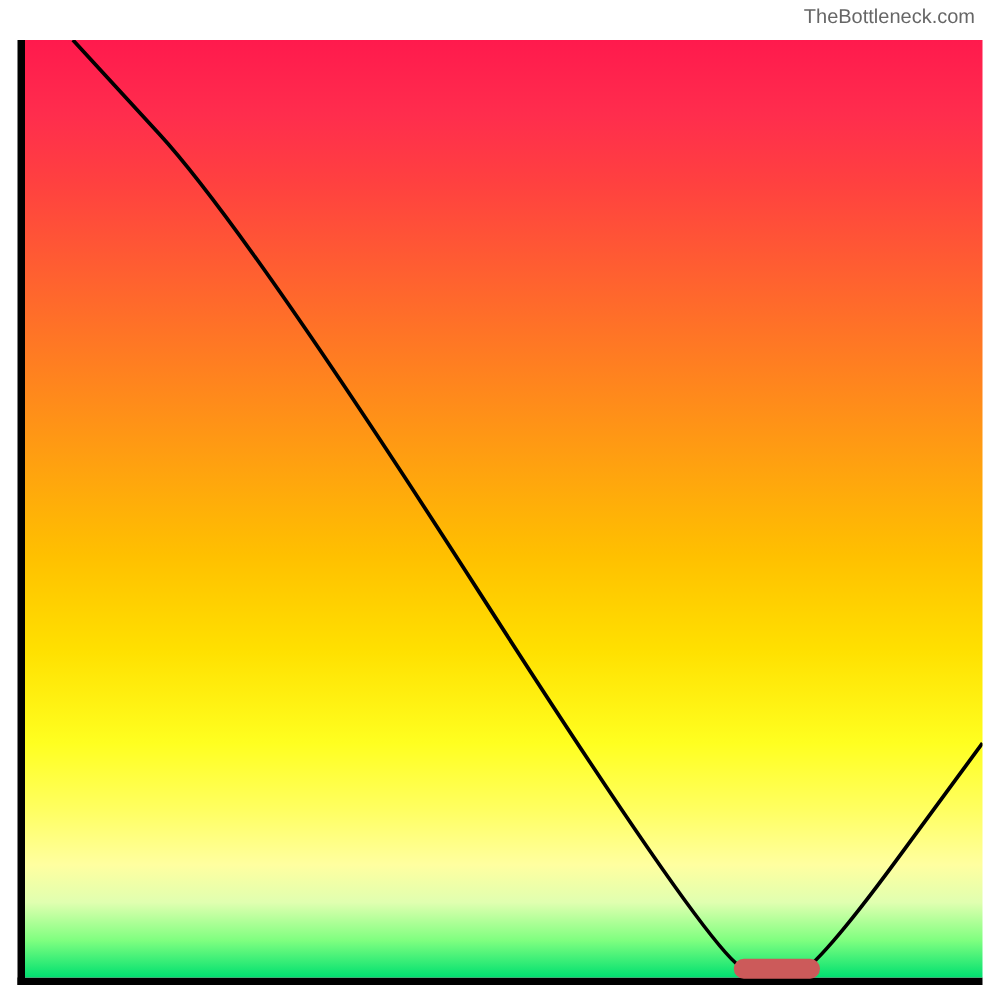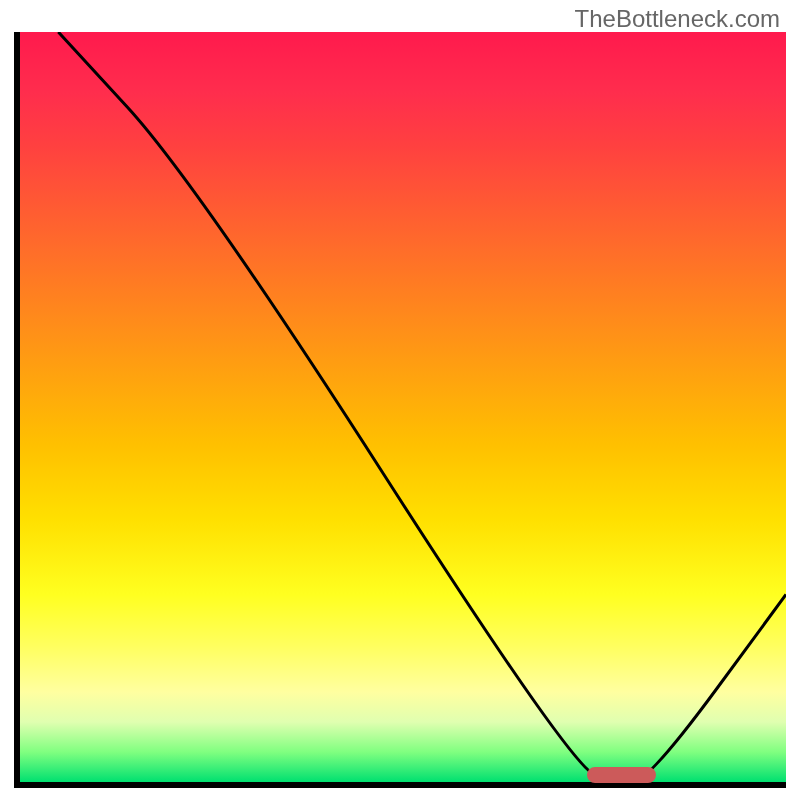--- a/index.html
+++ b/index.html
@@ -7,21 +7,21 @@
     width: 800px;
     height: 800px;
     background: #fff;
     position: relative;
     font-family: Arial, sans-serif;
   }
   .attribution {
     position: absolute;
     top: 5px;
     right: 20px;
-    font-size: 24px;
+    font-size: 16px;
     color: #666;
     font-weight: normal;
   }
   .chart-frame {
     position: absolute;
     top: 32px;
     left: 14px;
     width: 772px;
     height: 756px;
     border-left: 6px solid #000;

